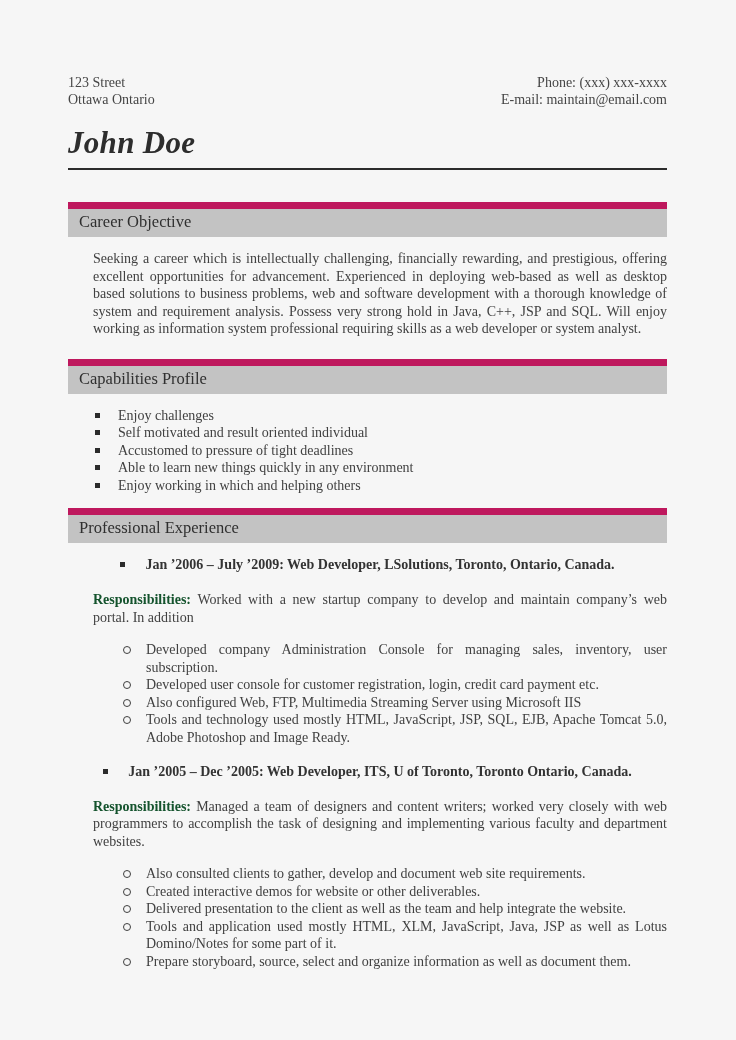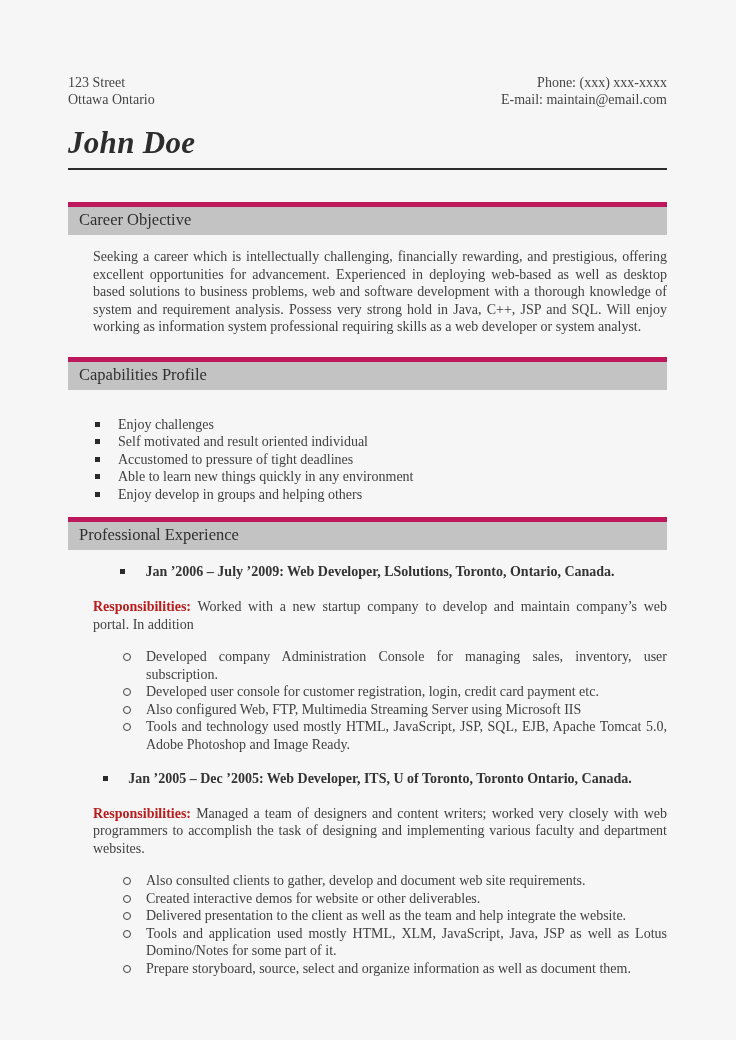--- a/index.html
+++ b/index.html
@@ -18,47 +18,47 @@
   .name { font-size: 31px; font-style: italic; font-weight: bold; color: #2d2d2d; margin: 17px 0 0 0; letter-spacing: 0.3px; }
   .name-rule { height: 2px; background: #2c2c2c; margin-top: 7px; }
 
   .section { }
   .section.s1 { margin-top: 32px; }
   .section.s2 { margin-top: 21px; }
   .section.s3 { margin-top: 14px; }
 
   .section-bar {
     background: #c3c3c3;
-    border-top: 5px solid #be185d;
+    border-top: 7px solid #be185d;
     padding: 3px 11px 5px 11px;
     font-size: 16.5px;
     color: #2f2f2f;
     margin-bottom: 13px;
   }
 
   .body-par {
     margin: 0 0 0 25px;
     font-size: 14px; line-height: 17.6px;
     text-align: justify;
     color: #414141;
   }
 
-  .cap-list { margin-top: 26px; }
+  .cap-list { margin-top: 13px; }
   .cap-item { display: flex; padding-left: 27px; font-size: 14px; line-height: 17.5px; color: #414141; }
   .sq { flex: 0 0 auto; width: 5px; height: 5px; background: #2b2b2b; margin-top: 6px; }
   .cap-item .sq { margin-right: 18px; }
 
   .job { }
   .job.j2 { margin-top: 17px; }
   .job-head { display: flex; margin-top: 13px; font-size: 14px; line-height: 17.5px; justify-content: center; }
   .job-head .sq { margin-right: 20px; }
   .job-title { font-weight: bold; color: #333333; }
 
   .resp { margin: 17px 0 0 25px; font-size: 14px; line-height: 17.6px; text-align: justify; color: #414141; }
-  .resp strong { color: #b91c1c; font-family: Liberation Serif, serif; }
+  .resp strong { color: #14532d; font-family: Liberation Serif, serif; }
 
   .sub-list { margin-top: 15px; }
   .sub-item { display: flex; padding-left: 55px; font-size: 14px; line-height: 17.5px; text-align: justify; color: #414141; }
   .circ { flex: 0 0 auto; width: 6px; height: 6px; border: 1px solid #3f3f3f; border-radius: 50%; margin-top: 5px; margin-right: 15px; }
 </style>
 </head>
 <body>
 
 <div class="page">
 
@@ -99,21 +99,21 @@
       <div class="cap-item">
         <span class="sq"></span>
         <span>Accustomed to pressure of tight deadlines</span>
       </div>
       <div class="cap-item">
         <span class="sq"></span>
         <span>Able to learn new things quickly in any environment</span>
       </div>
       <div class="cap-item">
         <span class="sq"></span>
-        <span>Enjoy develop in groups and helping others</span>
+        <span>Enjoy working in which and helping others</span>
       </div>
     </div>
   </section>
 
   <section class="section s3">
     <div class="section-bar">
       <span>Professional Experience</span>
     </div>
 
     <div class="job j1">

